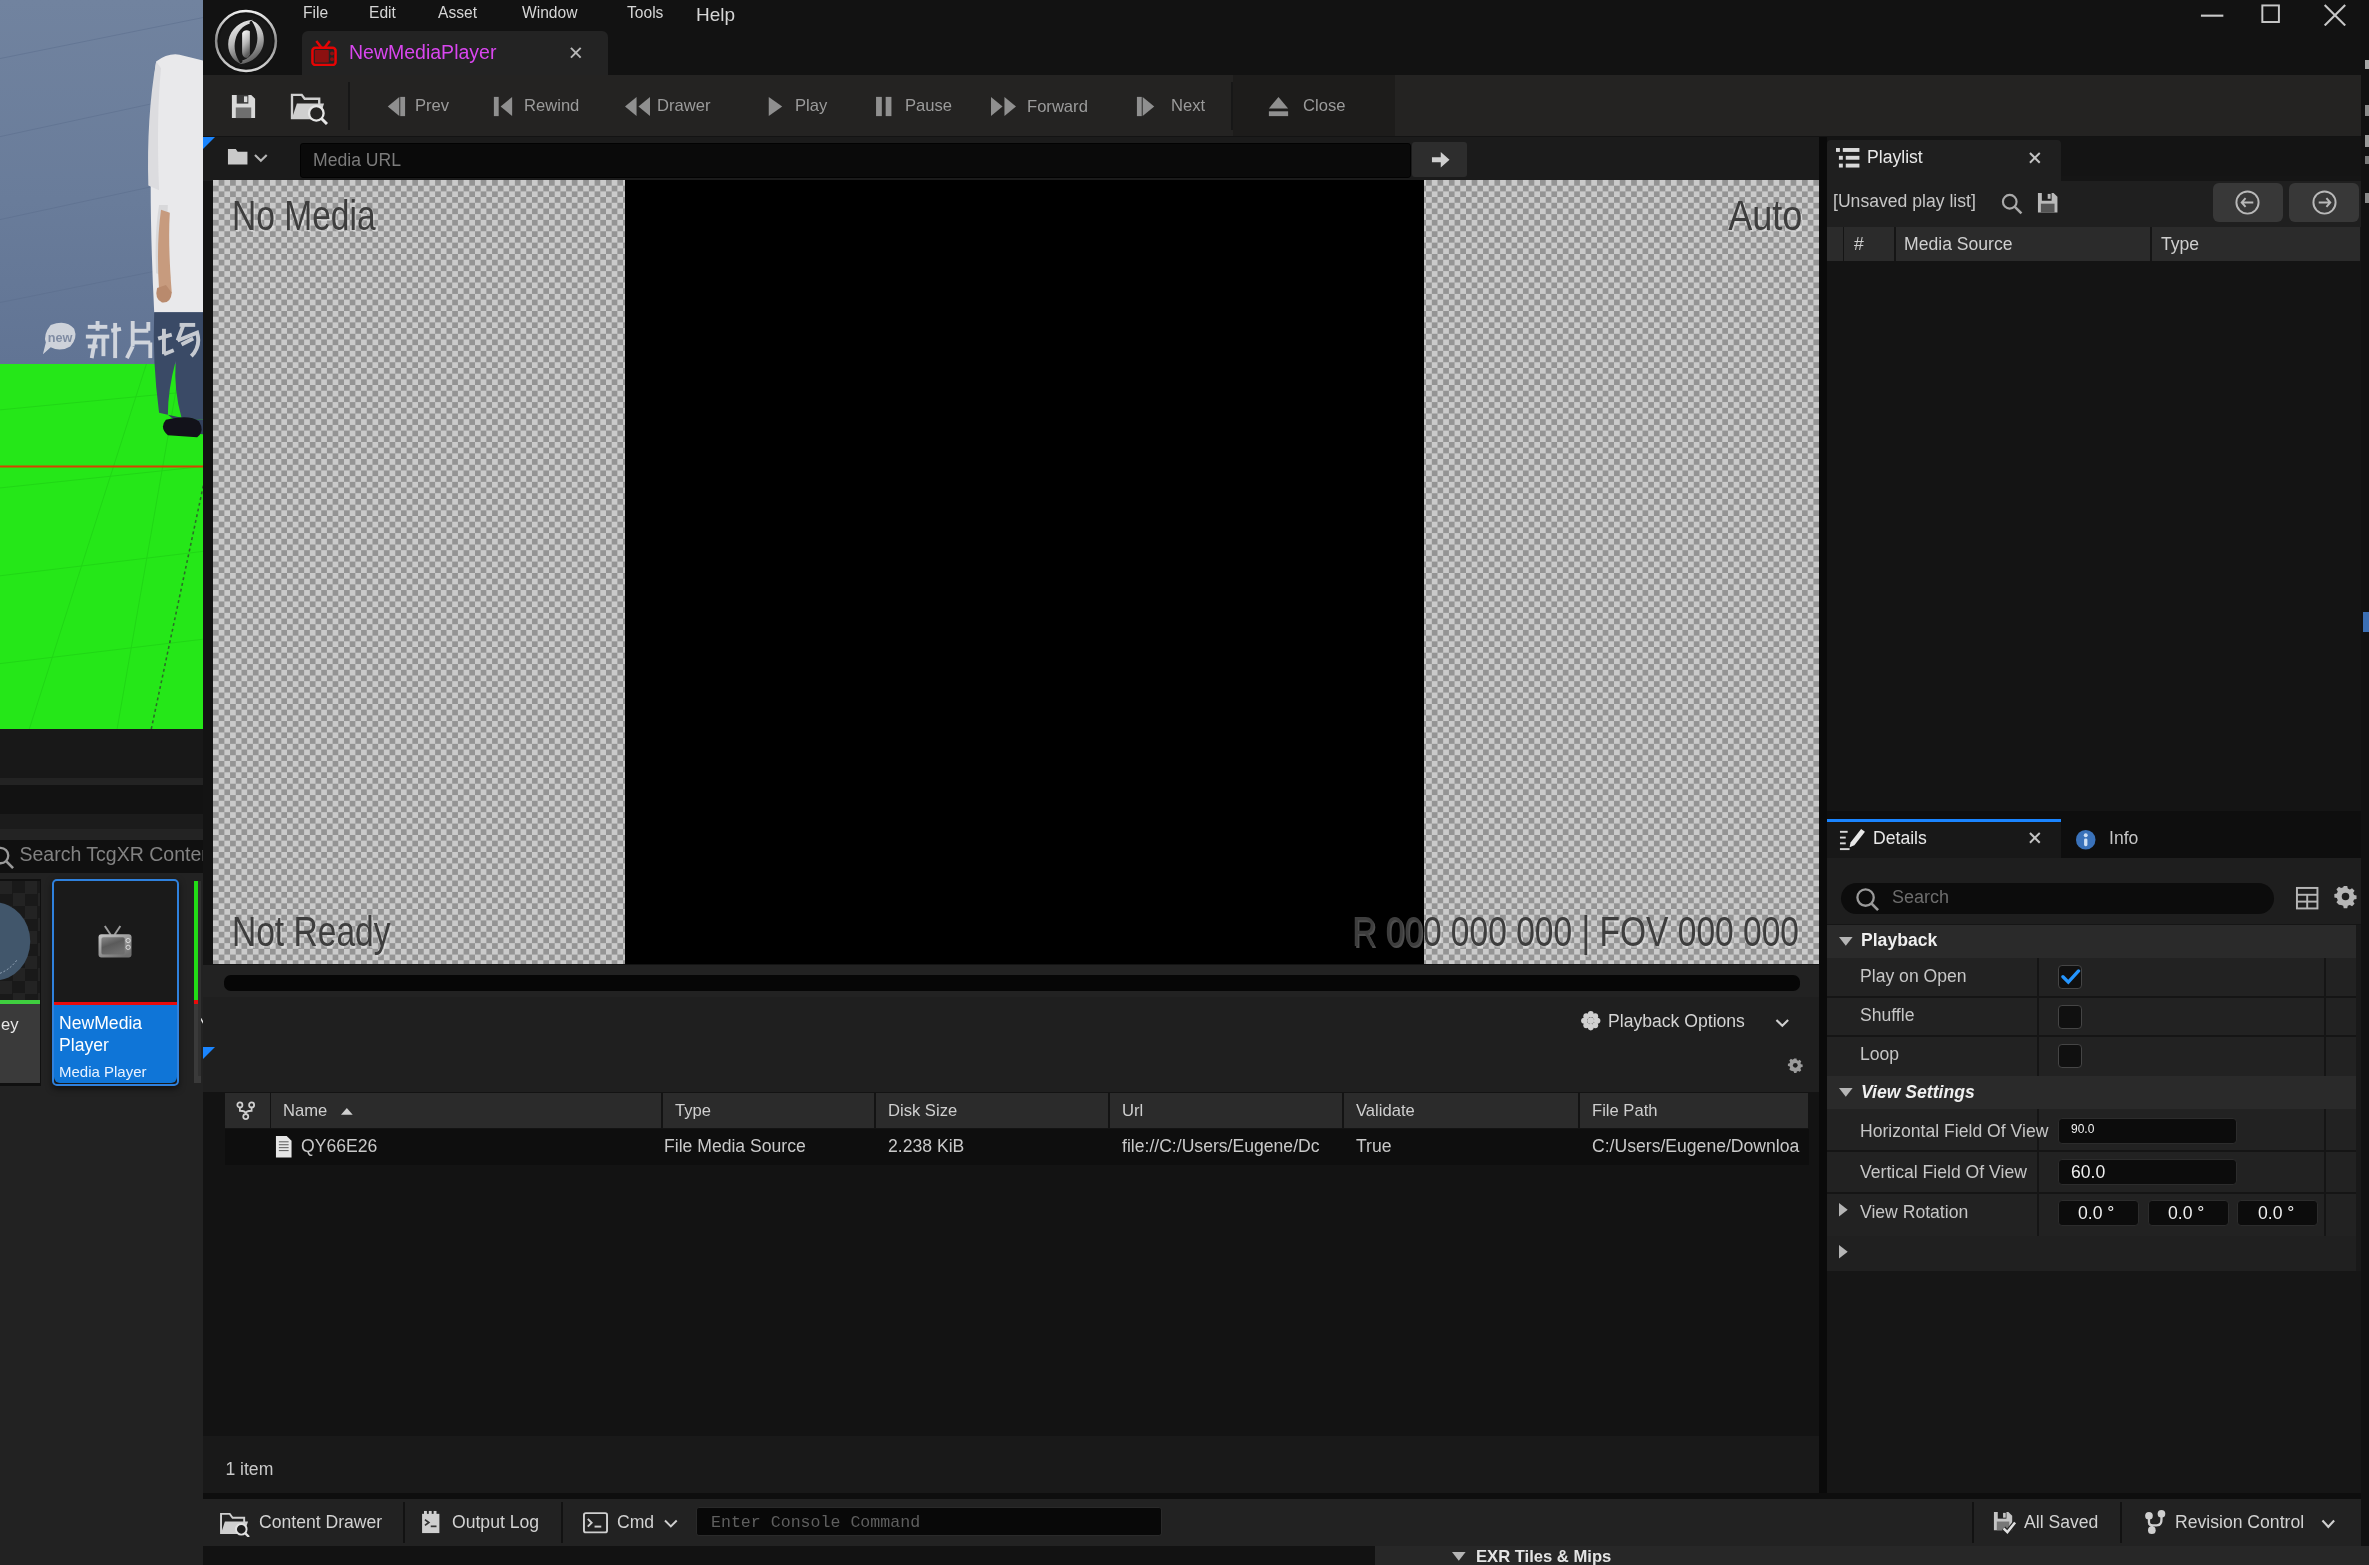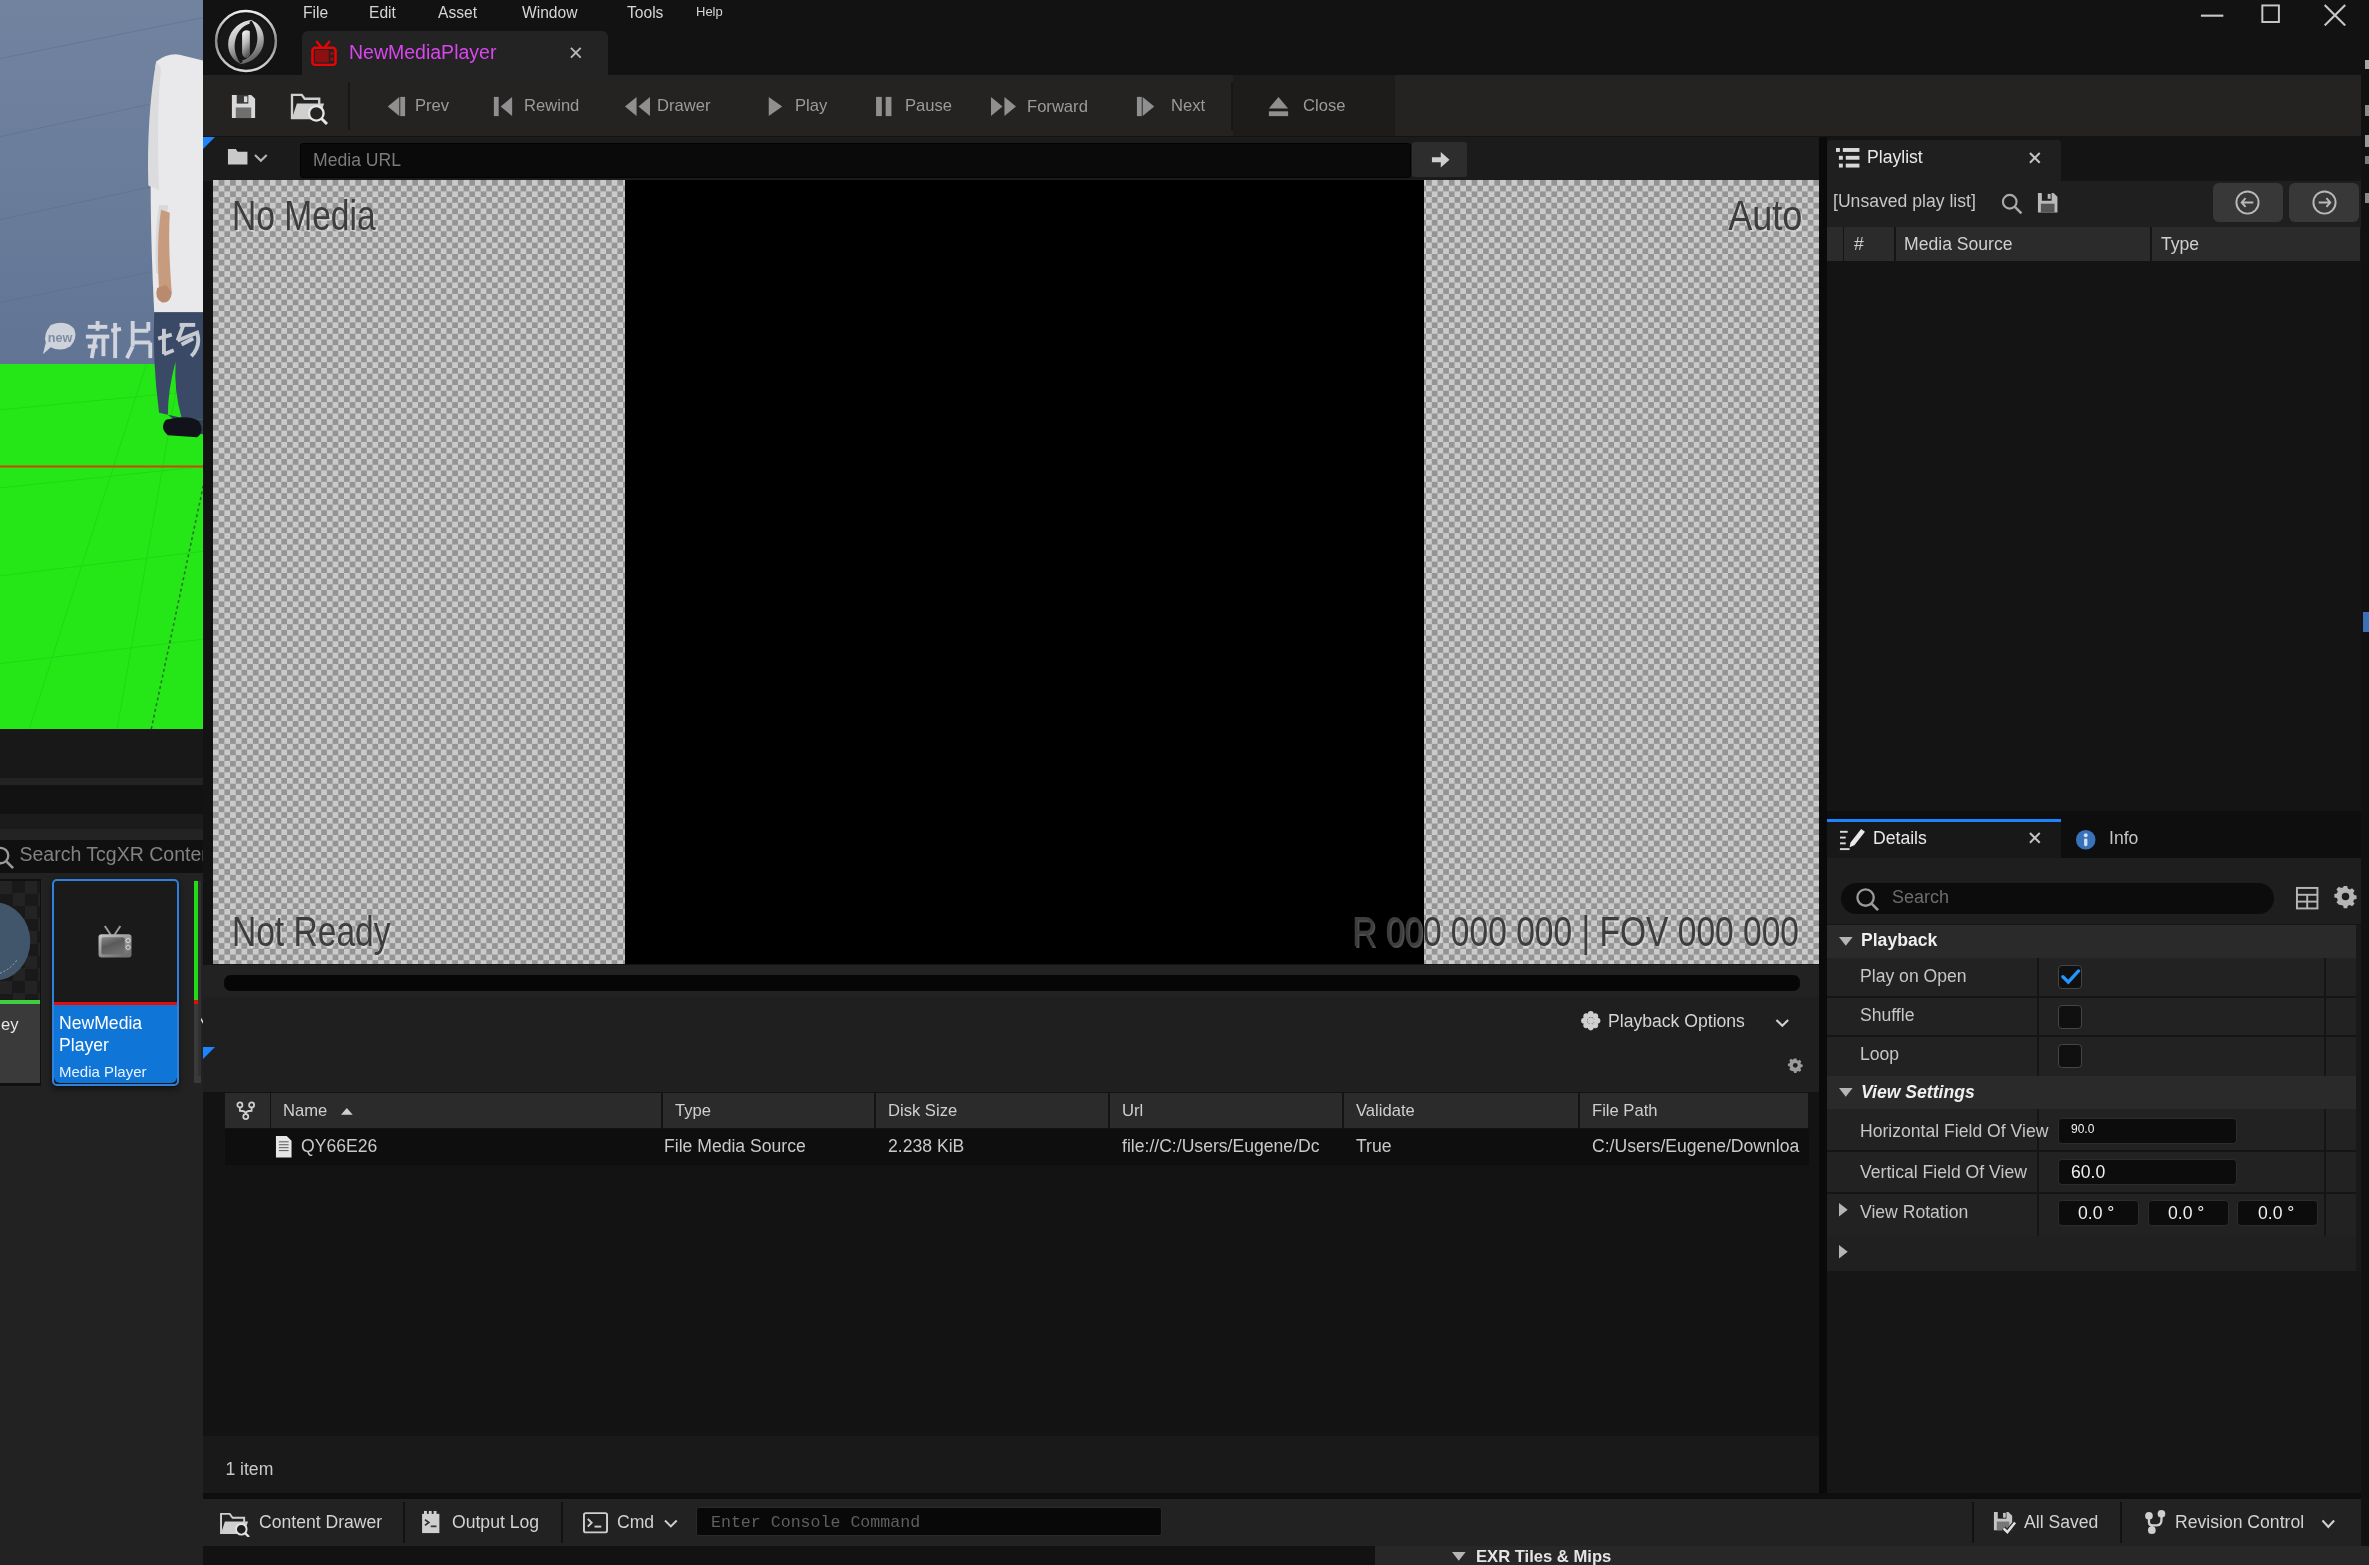--- a/index.html
+++ b/index.html
@@ -151,21 +151,21 @@
   <div class="abs" style="left:198px; top:881px; width:2.9px; height:195px; background:#303030;"></div>
 
 <div class="abs" id="win" style="left:203px; top:0; width:2167px; height:1565px; background:#131313;">
 
   <div class="abs" style="left:0; top:0; width:2167px; height:31px; background:#121212;"></div>
   <div class="abs" style="left:100px; top:3.9px; color:#d6d6d6; font-size:15.6px;">File</div>
   <div class="abs" style="left:166px; top:3.9px; color:#d6d6d6; font-size:15.6px;">Edit</div>
   <div class="abs" style="left:235px; top:3.9px; color:#d6d6d6; font-size:15.6px;">Asset</div>
   <div class="abs" style="left:319px; top:3.9px; color:#d6d6d6; font-size:15.6px;">Window</div>
   <div class="abs" style="left:424px; top:3.9px; color:#d6d6d6; font-size:15.6px;">Tools</div>
-  <div class="abs" style="left:493px; top:3.9px; color:#d6d6d6; font-size:13px;">Help</div>
+  <div class="abs" style="left:493px; top:3.9px; color:#d6d6d6; font-size:19px;">Help</div>
 
   <svg class="abs" style="left:1994px; top:2.9px;" width="156" height="23.4" viewBox="0 0 160 24">
     <line x1="4" y1="13" x2="27" y2="13" stroke="#c8c8c8" stroke-width="2.2"></line>
     <rect x="67" y="2.5" width="17" height="17" fill="none" stroke="#c8c8c8" stroke-width="2"></rect>
     <g stroke="#c8c8c8" stroke-width="2.2">
       <line x1="131" y1="2" x2="152" y2="23"></line>
             <line x1="152" y1="2" x2="131" y2="23"></line>
     </g>
   </svg>
 

